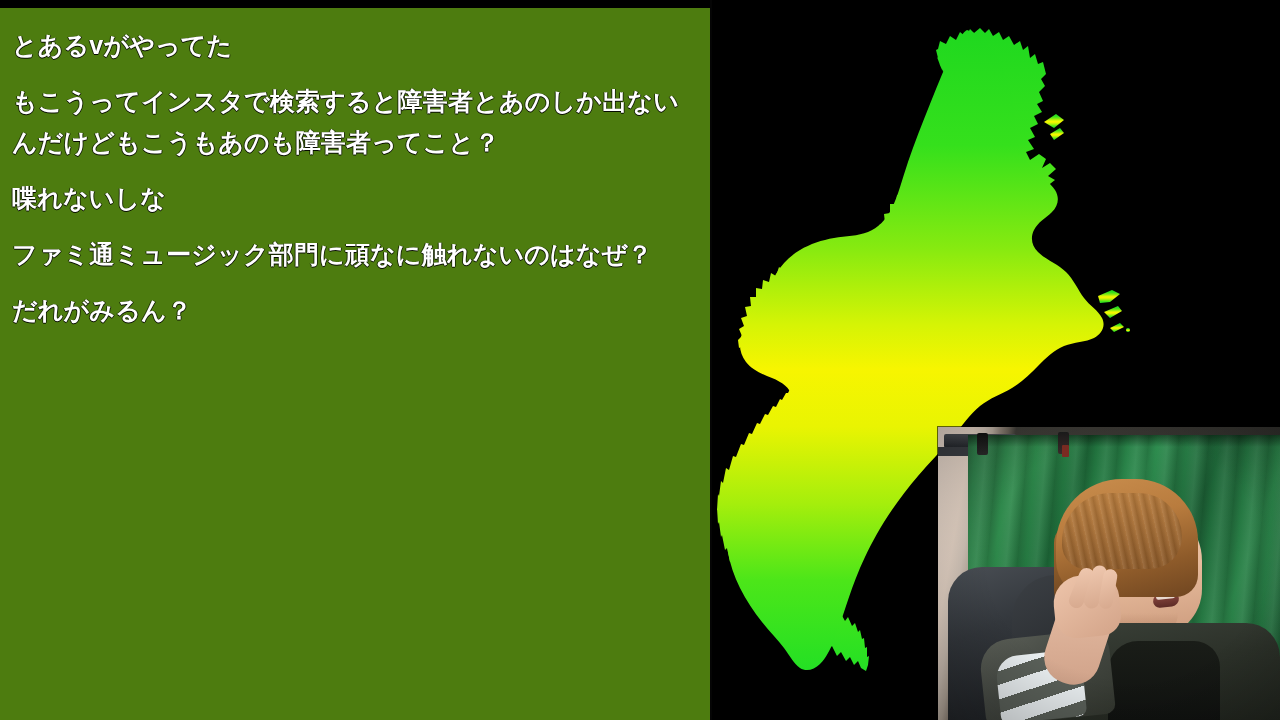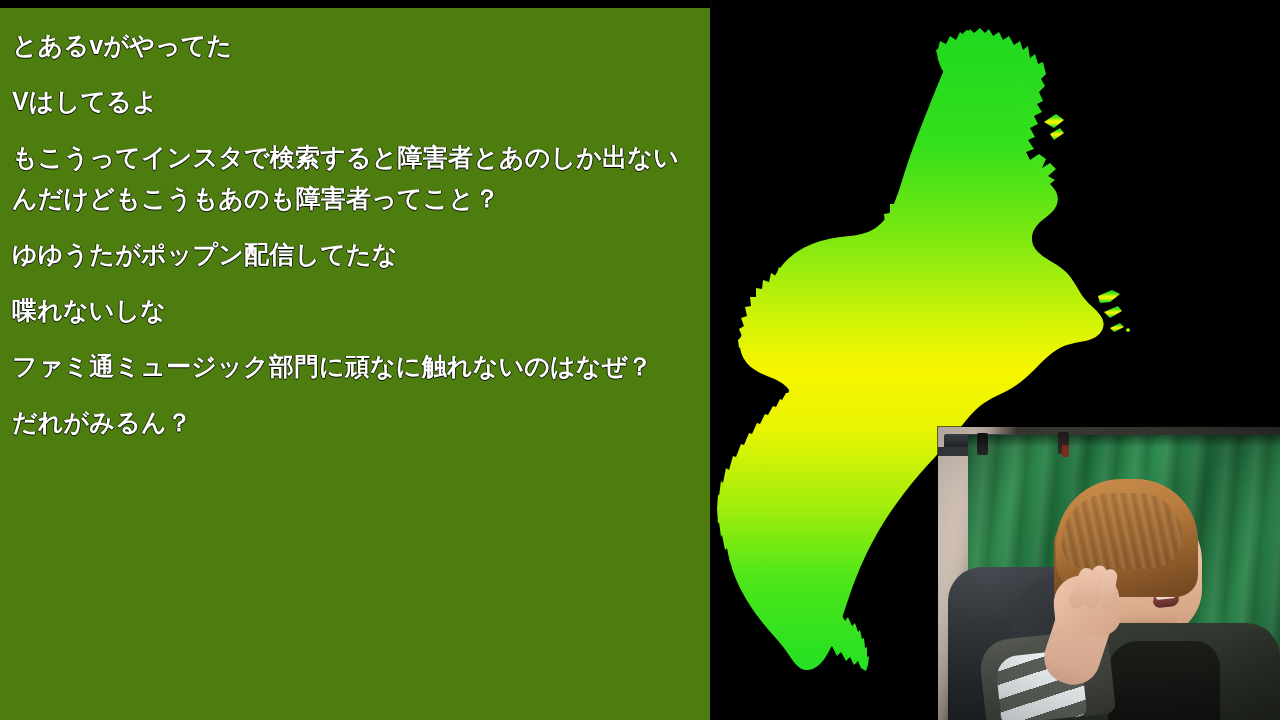--- a/index.html
+++ b/index.html
@@ -294,23 +294,21 @@
   }
 </style>
 </head>
 <body>
 
 <div id="stage">
 
   <div id="chat-panel">
     <ul id="chat-list">
       <li class="chat-message">とあるvがやってた</li>
-      <li class="chat-message">Vはしてるよ</li>
       <li class="chat-message">もこうってインスタで検索すると障害者とあのしか出ないんだけどもこうもあのも障害者ってこと？</li>
-      <li class="chat-message">ゆゆうたがポップン配信してたな</li>
       <li class="chat-message">喋れないしな</li>
       <li class="chat-message">ファミ通ミュージック部門に頑なに触れないのはなぜ？</li>
       <li class="chat-message">だれがみるん？</li>
     </ul>
   </div>
 
   <div id="panel-divider"></div>
 
   <div id="video-area">
     <div id="map-wrap">

